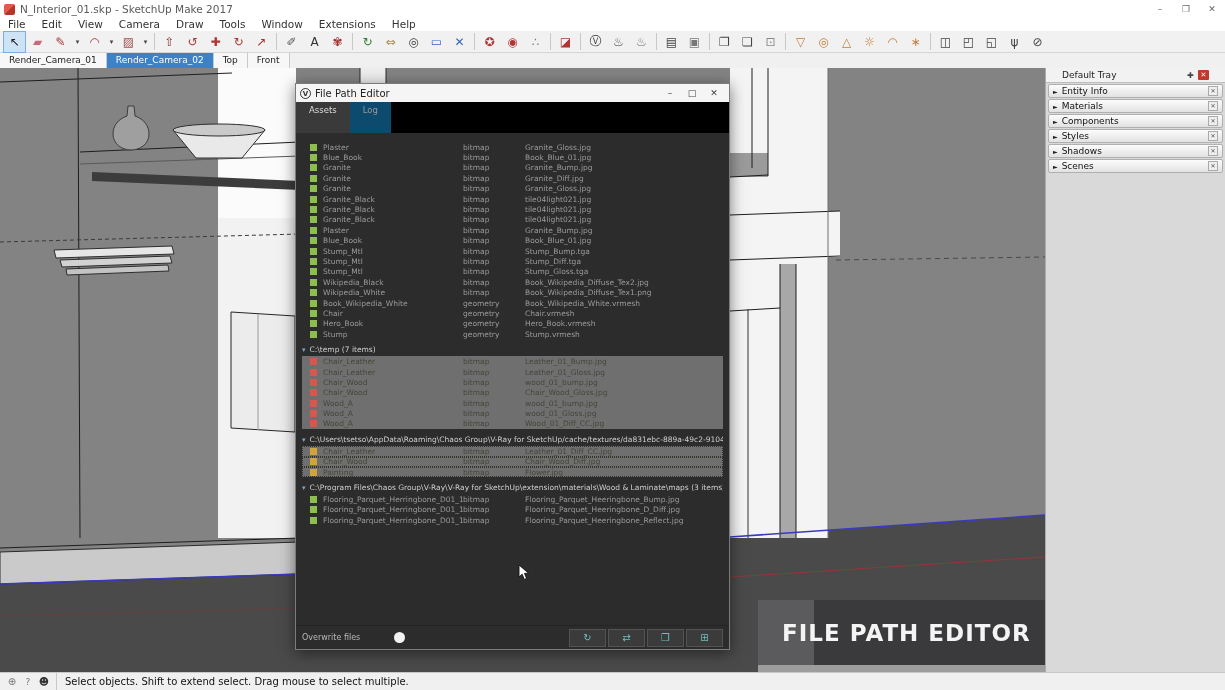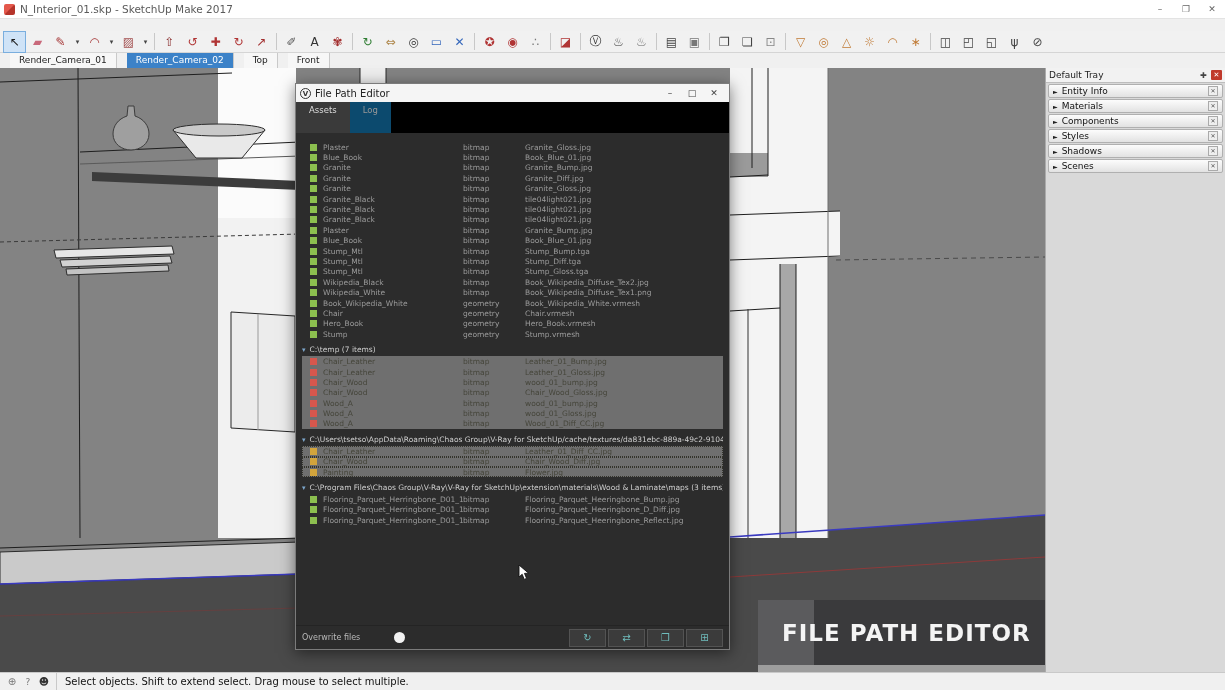--- a/index.html
+++ b/index.html
@@ -16,36 +16,36 @@
   #menubar{position:absolute;left:0;top:18px;width:1225px;height:13px;background:#ffffff;display:flex;align-items:center;border-bottom:1px solid #e8e8e8;}
   .menu-item{font-size:10.5px;color:#333;padding:0 8px;line-height:13px;}
 
   #toolbar{position:absolute;left:0;top:31px;width:1225px;height:22px;background:#f1f1f1;border-bottom:1px solid #d5d5d5;display:flex;align-items:center;padding-left:3px;box-sizing:border-box;}
   .tool{width:21px;height:20px;display:flex;align-items:center;justify-content:center;font-size:12px;flex:0 0 auto;border:1px solid transparent;}
   .tool[data-kind="caret"]{width:9px;font-size:7px;color:#444;}
   .tool[data-kind="sep"]{width:1px;height:17px;background:#c8c8c8;margin:0 3px;border:none;}
   .tool[data-active="true"]{background:#cfe3f7;border:1px solid #7aaede;}
 
   #scenetabs{position:absolute;left:0;top:53px;width:1225px;height:15px;background:#f0f0f0;border-bottom:1px solid #cfcfcf;display:flex;}
-  .scene-tab{font-size:9px;color:#222;line-height:15px;padding:0 9px;border-right:1px solid #c9c9c9;background:#f7f7f7;white-space:nowrap;margin-left:10px;}
+  .scene-tab{font-size:9px;color:#222;line-height:15px;padding:0 9px;border-right:1px solid #c9c9c9;background:#f7f7f7;white-space:nowrap;}
   .scene-tab[data-active="true"]{background:#3c82c8;color:#fff;}
 
   
   #viewport{position:absolute;left:0;top:68px;width:1225px;height:604px;overflow:hidden;}
   #viewport svg{position:absolute;left:0;top:0;}
 
   
   #banner{position:absolute;left:758px;top:600px;width:287px;height:65px;display:flex;align-items:center;z-index:3;}
   #banner .seg-light{position:absolute;left:0;top:0;width:56px;height:65px;background:#5b5b5d;}
   #banner .seg-dark{position:absolute;left:56px;top:0;width:231px;height:65px;background:#3a3a3c;}
   #banner-text{position:relative;margin-left:24px;font-size:23px;font-weight:bold;color:#f4f4f4;letter-spacing:1px;white-space:nowrap;}
 
   
   #tray{position:absolute;left:1045px;top:68px;width:180px;height:604px;background:#d9d9d9;border-left:1px solid #ababab;z-index:4;box-sizing:border-box;}
-  #tray-header{height:14px;background:#f2f2f2;border-bottom:1px solid #bdbdbd;display:flex;align-items:center;padding:0 3px;}
+  #tray-header{height:14px;background:#f2f2f2;border-bottom:1px solid #bdbdbd;display:flex;align-items:center;padding:0 16px;}
   #tray-title{font-size:9px;color:#222;}
   #tray-pin{margin-left:auto;font-size:8px;color:#444;width:11px;text-align:center;}
   #tray-close{width:11px;height:10px;background:#c0392b;color:#fff;font-size:7px;line-height:10px;text-align:center;border-radius:1px;margin-left:2px;}
   .tray-bar{height:12px;margin:1px 2px;background:linear-gradient(#fcfcfc,#e2e2e2);border:1px solid #b0b0b0;border-radius:2px;display:flex;align-items:center;padding:0 4px;}
   .tray-arrow{font-size:6px;color:#222;margin-right:4px;}
   .tray-label{font-size:9px;color:#111;}
   .tray-x{margin-left:auto;font-size:6px;color:#555;border:1px solid #aaa;background:#eee;width:8px;height:8px;line-height:8px;text-align:center;}
 
   
   #dialog{position:absolute;left:295px;top:83px;width:435px;height:567px;background:#2c2c2c;z-index:5;box-shadow:0 3px 14px rgba(0,0,0,.5);border:1px solid #7b7b7b;box-sizing:border-box;}
@@ -98,20 +98,32 @@
     <div id="sk-logo" data-name="sketchup-logo-icon"></div>
     <span id="title-text" data-name="window-title">N_Interior_01.skp - SketchUp Make 2017</span>
     <div id="win-controls" data-name="window-controls">
 
     <span class="winbtn" data-name="window-minimize-button">–</span>
         <span class="winbtn" data-name="window-restore-button">❐</span>
         <span class="winbtn" data-name="window-close-button">✕</span>
       </div>
   </div>
 
+  <div id="menubar" data-name="menu-bar">
+
+  <span class="menu-item" data-name="menu-item">File</span>
+      <span class="menu-item" data-name="menu-item">Edit</span>
+      <span class="menu-item" data-name="menu-item">View</span>
+      <span class="menu-item" data-name="menu-item">Camera</span>
+      <span class="menu-item" data-name="menu-item">Draw</span>
+      <span class="menu-item" data-name="menu-item">Tools</span>
+      <span class="menu-item" data-name="menu-item">Window</span>
+      <span class="menu-item" data-name="menu-item">Extensions</span>
+      <span class="menu-item" data-name="menu-item">Help</span>
+    </div>
 
   <div id="toolbar" data-name="toolbar">
 
   <span class="tool" data-name="select-tool" data-kind="tool" data-active="true">
         <span class="glyph" data-name="tool-icon" style="color: rgb(26, 26, 26);">↖</span>
       </span>
       <span class="tool" data-name="eraser-tool" data-kind="tool" data-active="false">
         <span class="glyph" data-name="tool-icon" style="color: rgb(201, 105, 122);">▰</span>
       </span>
       <span class="tool" data-name="line-tool" data-kind="tool" data-active="false">

